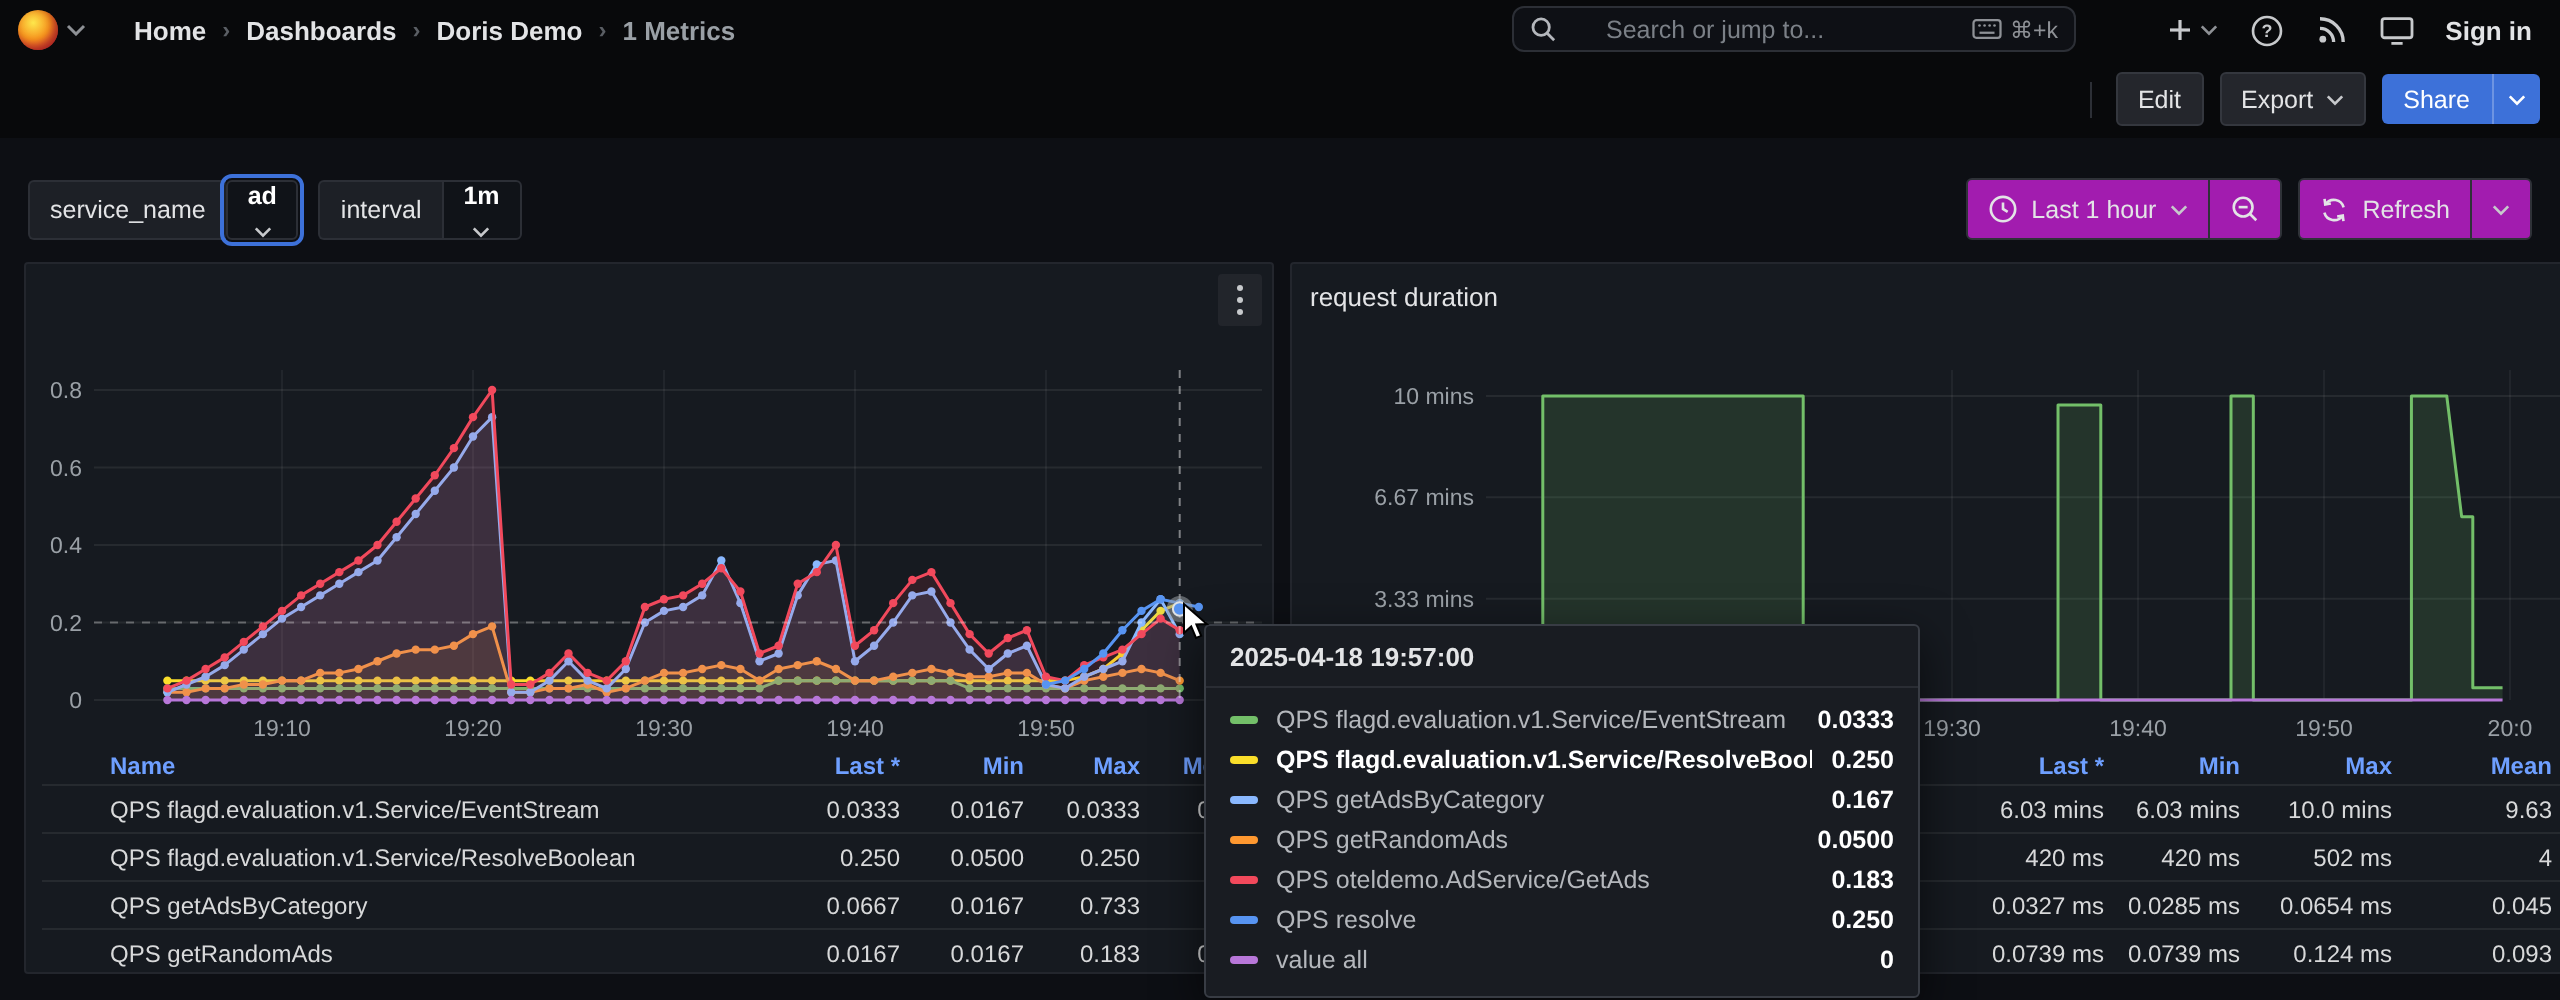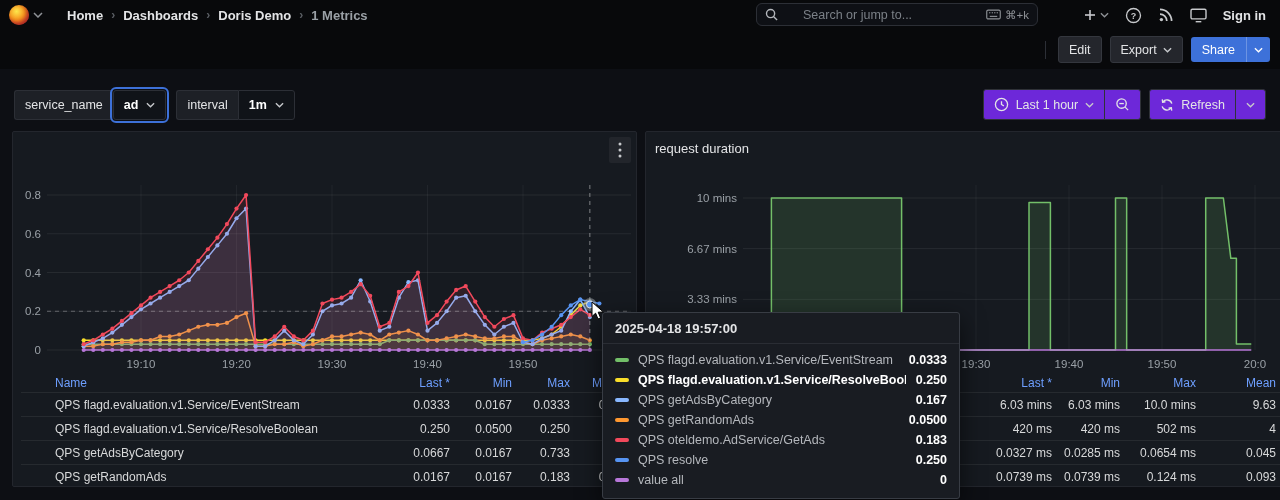--- a/index.html
+++ b/index.html
@@ -23,37 +23,37 @@
   .toolbar2{position:absolute;left:0;top:30px;width:1280px;height:39px;background:#08090b;display:flex;align-items:center;justify-content:flex-end;gap:8px;padding-right:10px;box-sizing:border-box;z-index:9;}
   .tsep{width:1px;height:18px;background:#2c2f36;margin-right:4px;}
   .btn{height:25px;display:inline-flex;align-items:center;padding:0 10px;background:#24262c;border:1px solid #34373e;border-radius:3px;font-size:12.5px;font-weight:500;color:#e3e4e6;cursor:pointer;gap:6px;}
   .btn-split{display:inline-flex;height:25px;border-radius:3px;overflow:hidden;cursor:pointer;}
   .btn-split .main{background:#3d71d9;color:#fff;display:flex;align-items:center;padding:0 11px;font-size:12.5px;font-weight:500;}
   .btn-split .chev{background:#3d71d9;border-left:1px solid rgba(255,255,255,.25);display:flex;align-items:center;padding:0 7px;}
   
   .controls{position:absolute;left:0;top:84px;width:1280px;height:36px;display:flex;align-items:flex-end;padding:0 14px;box-sizing:border-box;}
   .chip{display:inline-flex;height:30px;margin-right:10px;}
   .chip .lab{background:#1d2026;border:1px solid #2c2f36;border-right:none;border-radius:3px 0 0 3px;display:flex;align-items:center;padding:0 10px;font-size:12.5px;color:#e3e4e6;}
-  .chip .val{background:#101318;border:1px solid #2c2f36;border-radius:0 3px 3px 0;display:flex;align-items:center;gap:8px;padding:0 10px;font-size:12.5px;font-weight:600;color:#fff;cursor:pointer;}
+  .chip .val{background:#101318;border:1px solid #2c2f36;border-radius:0 3px 3px 0;display:flex;align-items:center;gap:8px;padding:0 10px;font-size:12.5px;font-weight:600;color:#fff;cursor:pointer;flex-direction:column;}
   .chip .val.focused{outline:2px solid #3d71d9;outline-offset:1px;border-radius:3px;}
   .ctrl-right{margin-left:auto;display:flex;align-items:center;gap:8px;}
-  .widget{display:inline-flex;height:29px;background:#6d28d9;border:1px solid #2f3238;border-radius:3px;align-items:stretch;color:#e3e4e6;font-size:12.5px;font-weight:500;cursor:pointer;}
+  .widget{display:inline-flex;height:29px;background:#a21caf;border:1px solid #2f3238;border-radius:3px;align-items:stretch;color:#e3e4e6;font-size:12.5px;font-weight:500;cursor:pointer;}
   .widget .seg{display:flex;align-items:center;gap:7px;padding:0 10px;}
   .widget .div{width:1px;background:#2f3238;}
   
   .panel{position:absolute;background:#161a20;border:1px solid #23262d;border-radius:2px;box-sizing:border-box;}
   #panel-rps{left:12px;top:131px;width:625px;height:356px;}
   #panel-dur{left:645px;top:131px;width:650px;height:356px;}
   .ptitle{position:absolute;left:9px;top:9px;font-size:13px;font-weight:500;color:#e3e4e6;cursor:pointer;z-index:2;}
   .kebab{position:absolute;right:5px;top:5px;width:22px;height:26px;background:#22252b;border-radius:2px;display:flex;align-items:center;justify-content:center;cursor:pointer;z-index:3;}
   .chart-svg{position:absolute;left:0;top:0;z-index:1;}
   
   .legend{position:absolute;left:8px;right:4px;top:242px;font-size:12px;z-index:2;}
   .lt-grid{display:grid;align-items:center;height:23px;}
-  .lt-head{height:18px;color:#6e9fff;font-weight:400;}
+  .lt-head{height:18px;color:#6e9fff;font-weight:700;}
   .lt-row{border-top:1px solid rgba(255,255,255,.07);}
   .lt-name{color:#d8d9da;white-space:nowrap;overflow:hidden;cursor:pointer;}
   .lt-num{text-align:right;padding-right:10px;color:#d8d9da;white-space:nowrap;}
   .lt-head .lt-num{color:#6e9fff;}
   .sw{width:14px;height:4px;border-radius:2px;margin:0 auto 0 4px;}
   #panel-rps .lt-grid{grid-template-columns:34px minmax(0,1fr) 88px 62px 58px 52px;}
   #panel-dur .lt-grid{grid-template-columns:22px 282px 104px 68px 76px 80px;}
   
   .tooltip{position:absolute;left:602px;top:312px;width:356px;background:#191c22;border:1px solid #383c44;border-radius:3px;box-shadow:0 8px 24px rgba(0,0,0,.6);z-index:50;}
   .tt-title{padding:8px 12px 7px;font-size:13px;font-weight:600;color:#e3e4e6;border-bottom:1px solid #2a2d34;}

